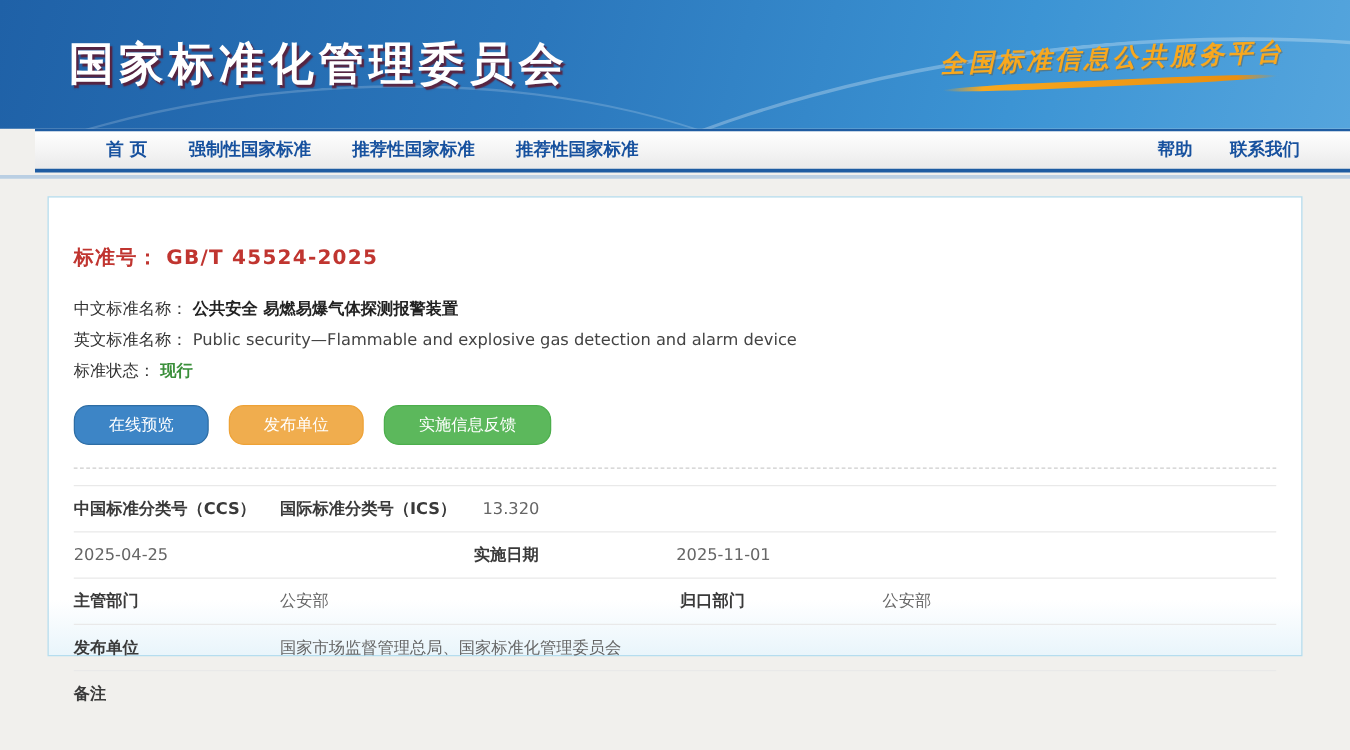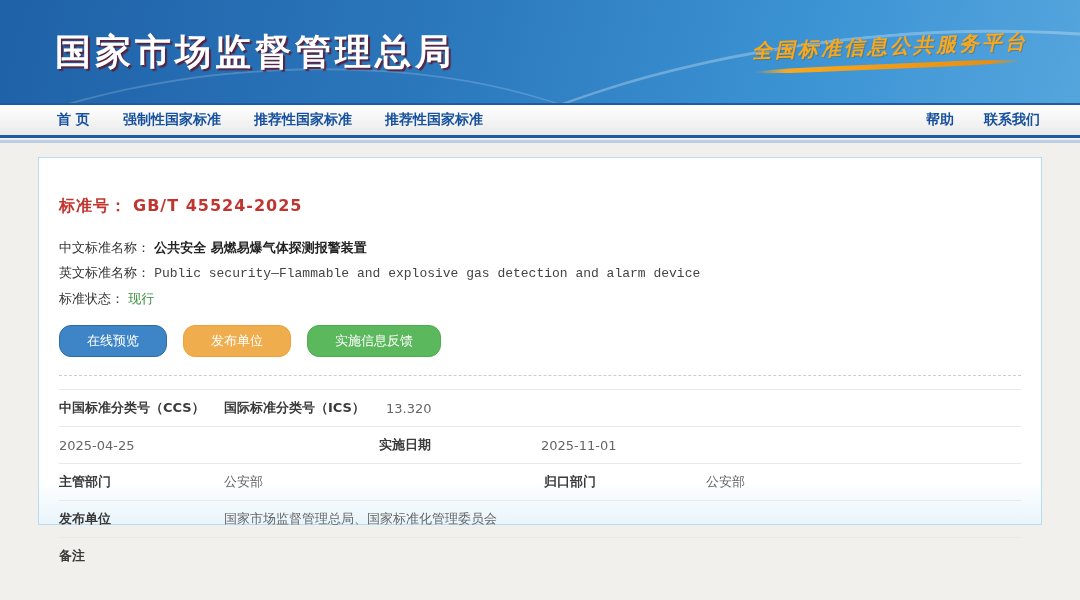--- a/index.html
+++ b/index.html
@@ -36,43 +36,43 @@
   }
   .slogan-underline {
     height:5px; margin:4px 6px 0 2px; transform:rotate(-2.5deg); border-radius:60%/100%;
     background:linear-gradient(90deg,rgba(248,168,30,0) 0%,#f8a81e 12%,#e98f10 88%,rgba(233,143,16,0) 100%);
   }
 
   
   .nav {
     height:35px; display:flex; align-items:center; padding:0 40px;
     background:linear-gradient(#ffffff,#eaeaea);
-    border-top:2px solid #1e5ca2; border-bottom:3px solid #1e5ca2;
+    border-top:2px solid #1e5ca2; border-bottom:3px solid #1e5ca2;margin-left:28px;
   }
   .nav-left { display:flex; align-items:center; flex:1; margin-left:17px; }
   .nav-item { color:#17519e; font-size:14px; font-weight:bold; margin-right:33px; cursor:pointer; white-space:nowrap; }
   .nav-right { display:flex; align-items:center; }
   .nav-right .nav-item { margin-right:0; margin-left:30px; }
   .nav-accent { height:3px; background:#bacfe3; margin-top:2px; }
 
   
   .card {
     margin:14px 38px 0; height:368px; padding:0 20px;
     border:1px solid #b5ddef;
     background:linear-gradient(180deg,#ffffff 0%,#ffffff 88%,#e9f5fb 100%);
   }
   .std-no { margin-top:38px; font-size:16px; font-weight:bold; color:#c03530; letter-spacing:1px; }
   .std-no .num { margin-left:6px; }
 
   .names { margin-top:18px; }
   .name-line { line-height:25px; font-size:13px; color:#333; }
   .name-line .lab { color:#333; }
   .cn-value { font-weight:bold; color:#222; }
-  .en-value { color:#444;font-family:Liberation Mono, monospace; }
-  .status-value { font-weight:normal; color:#3a8f3a;margin-top:10px; }
+  .en-value { color:#444; }
+  .status-value { font-weight:bold; color:#3a8f3a;margin-top:10px; }
 
   .btn-row { margin-top:14px; display:flex; gap:16px; }
   .btn {
     font-size:13px; color:#fff; padding:6px 27px; border-radius:12px;
     border:1px solid transparent; cursor:pointer; white-space:nowrap;
     font-family:inherit;
   }
   .btn-preview  { background:#3d85c6; border-color:#2e6da4; }
   .btn-download { background:#f0ad4e; border-color:#eea236; }
   .btn-feedback { background:#5cb85c; border-color:#4cae4c; }
@@ -87,21 +87,21 @@
   .cell-label  { width:165px; font-weight:bold; color:#3a3a3a; flex-shrink:0; }
   .cell-value  { width:320px; color:#666; flex-shrink:0; }
   .cell-label2 { width:162px; font-weight:bold; color:#3a3a3a; flex-shrink:0; }
   .cell-value2 { flex:1; color:#666; }
   .cell-value-wide { flex:1; color:#666; }
 </style>
 </head>
 <body>
 
 <div class="header">
-  <div class="site-title">国家市场监督管理总局</div>
+  <div class="site-title">国家标准化管理委员会</div>
   <div class="slogan-wrap">
     <span class="slogan">全国标准信息公共服务平台</span>
     <div class="slogan-underline"></div>
   </div>
 </div>
 
 <div class="nav">
   <div class="nav-left">
     <span class="nav-item">首 页</span>
     <span class="nav-item">强制性国家标准</span>

